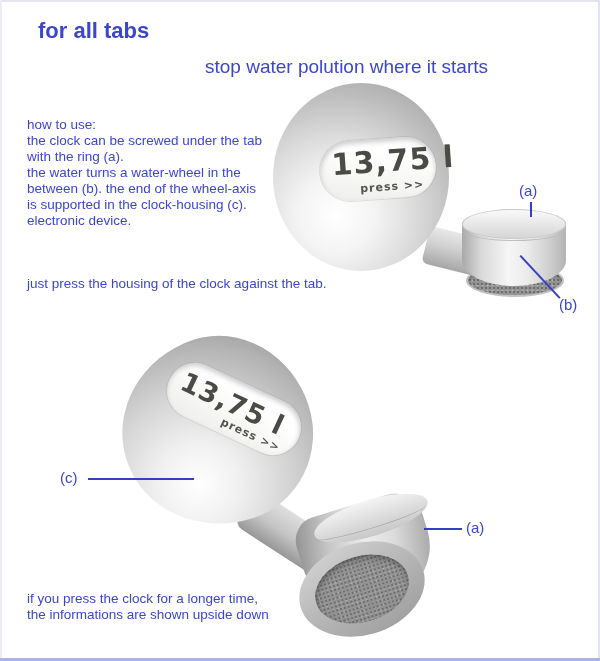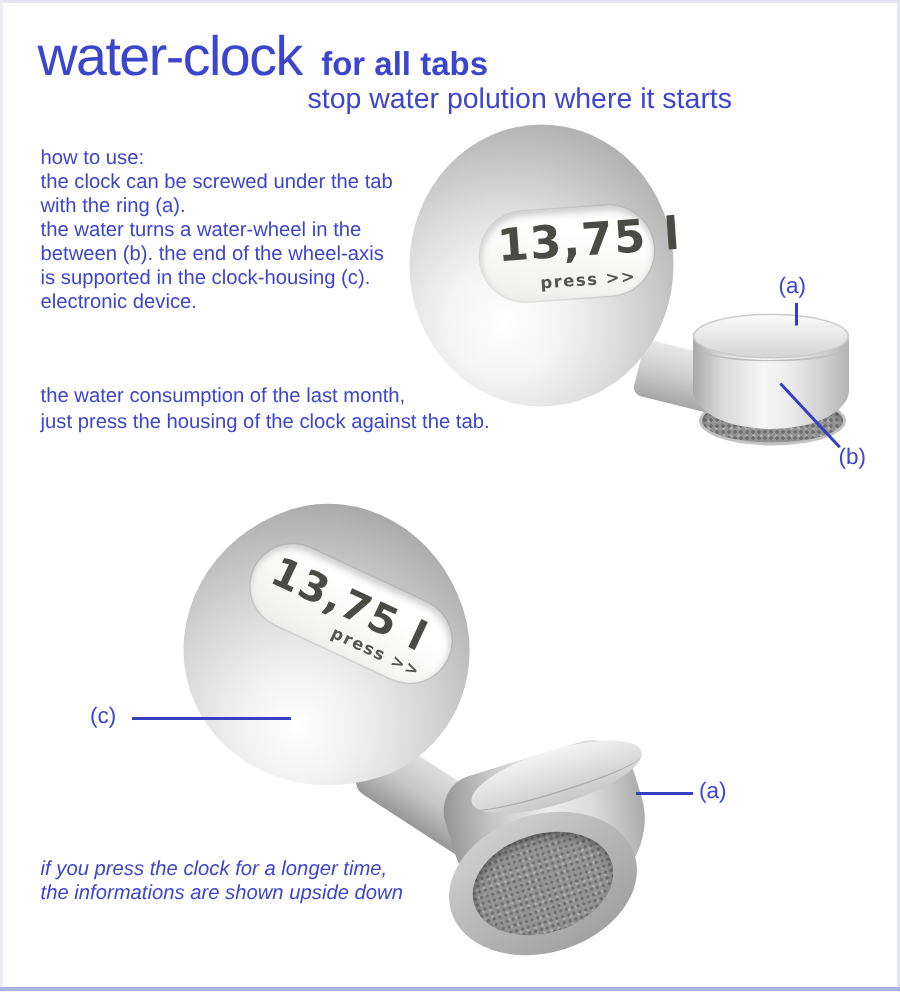--- a/index.html
+++ b/index.html
@@ -18,24 +18,24 @@
   .edge-right{position:absolute;top:0;right:0;bottom:0;width:2px;background:#e4e4f1;}
   .edge-bottom{position:absolute;left:0;right:0;bottom:0;height:3px;background:#a9b3e6;}
 
   
   .title-row{position:absolute;left:25px;top:18px;display:flex;align-items:baseline;color:var(--accent);}
   .title{font-size:37px;font-weight:500;letter-spacing:-1px;line-height:40px;}
   .title-suffix{font-size:22px;margin-left:13px;font-weight:700;}
   .subtitle{position:absolute;left:205px;top:56px;font-size:19px;color:var(--accent);}
 
   
-  .para{position:absolute;color:var(--accent);font-size:13.5px;line-height:16px;}
+  .para{position:absolute;color:var(--accent);font-size:13.5px;line-height:16px;margin-top:20px;}
   .para.howto{left:27px;top:97px;}
   .para.consumption{left:27px;top:256px;line-height:16.5px;}
-  .para.footer-note{left:27px;top:571px;font-style:italic;}
+  .para.footer-note{left:27px;top:571px;}
 
   .callout-label{position:absolute;color:var(--accent);font-size:15px;z-index:9;}
   .callout-line{position:absolute;background:var(--line);z-index:9;}
 
   
   .sphere1{
     position:absolute;left:273px;top:83px;width:176px;height:188px;border-radius:50%;z-index:4;
     background:radial-gradient(circle at 36% 70%, #ffffff 0%, #f4f4f4 22%, #dcdcdc 45%, #bcbcbc 70%, #a3a3a3 92%, #9a9a9a 100%);
   }
   .display{
@@ -110,37 +110,35 @@
 </head>
 <body>
 
 <div class="canvas">
 
   <div class="edge-top"></div>
   <div class="edge-left"></div>
   <div class="edge-right"></div>
 
   <div class="title-row">
-    <span class="title">water-clock</span>
     <span class="title-suffix">for all tabs</span>
   </div>
   <div class="subtitle">stop water polution where it starts</div>
 
   <div class="para howto">
     <div>how to use:</div>
     <div>the clock can be screwed under the tab</div>
     <div>with the ring (a).</div>
     <div>the water turns a water-wheel in the</div>
     <div>between (b). the end of the wheel-axis</div>
     <div>is supported in the clock-housing (c).</div>
     <div>electronic device.</div>
   </div>
 
   <div class="para consumption">
-    <div>the water consumption of the last month,</div>
     <div>just press the housing of the clock against the tab.</div>
   </div>
 
   <div class="para footer-note">
     <div>if you press the clock for a longer time,</div>
     <div>the informations are shown upside down</div>
   </div>
 
   <div>
     <div class="mesh mesh1"></div>

